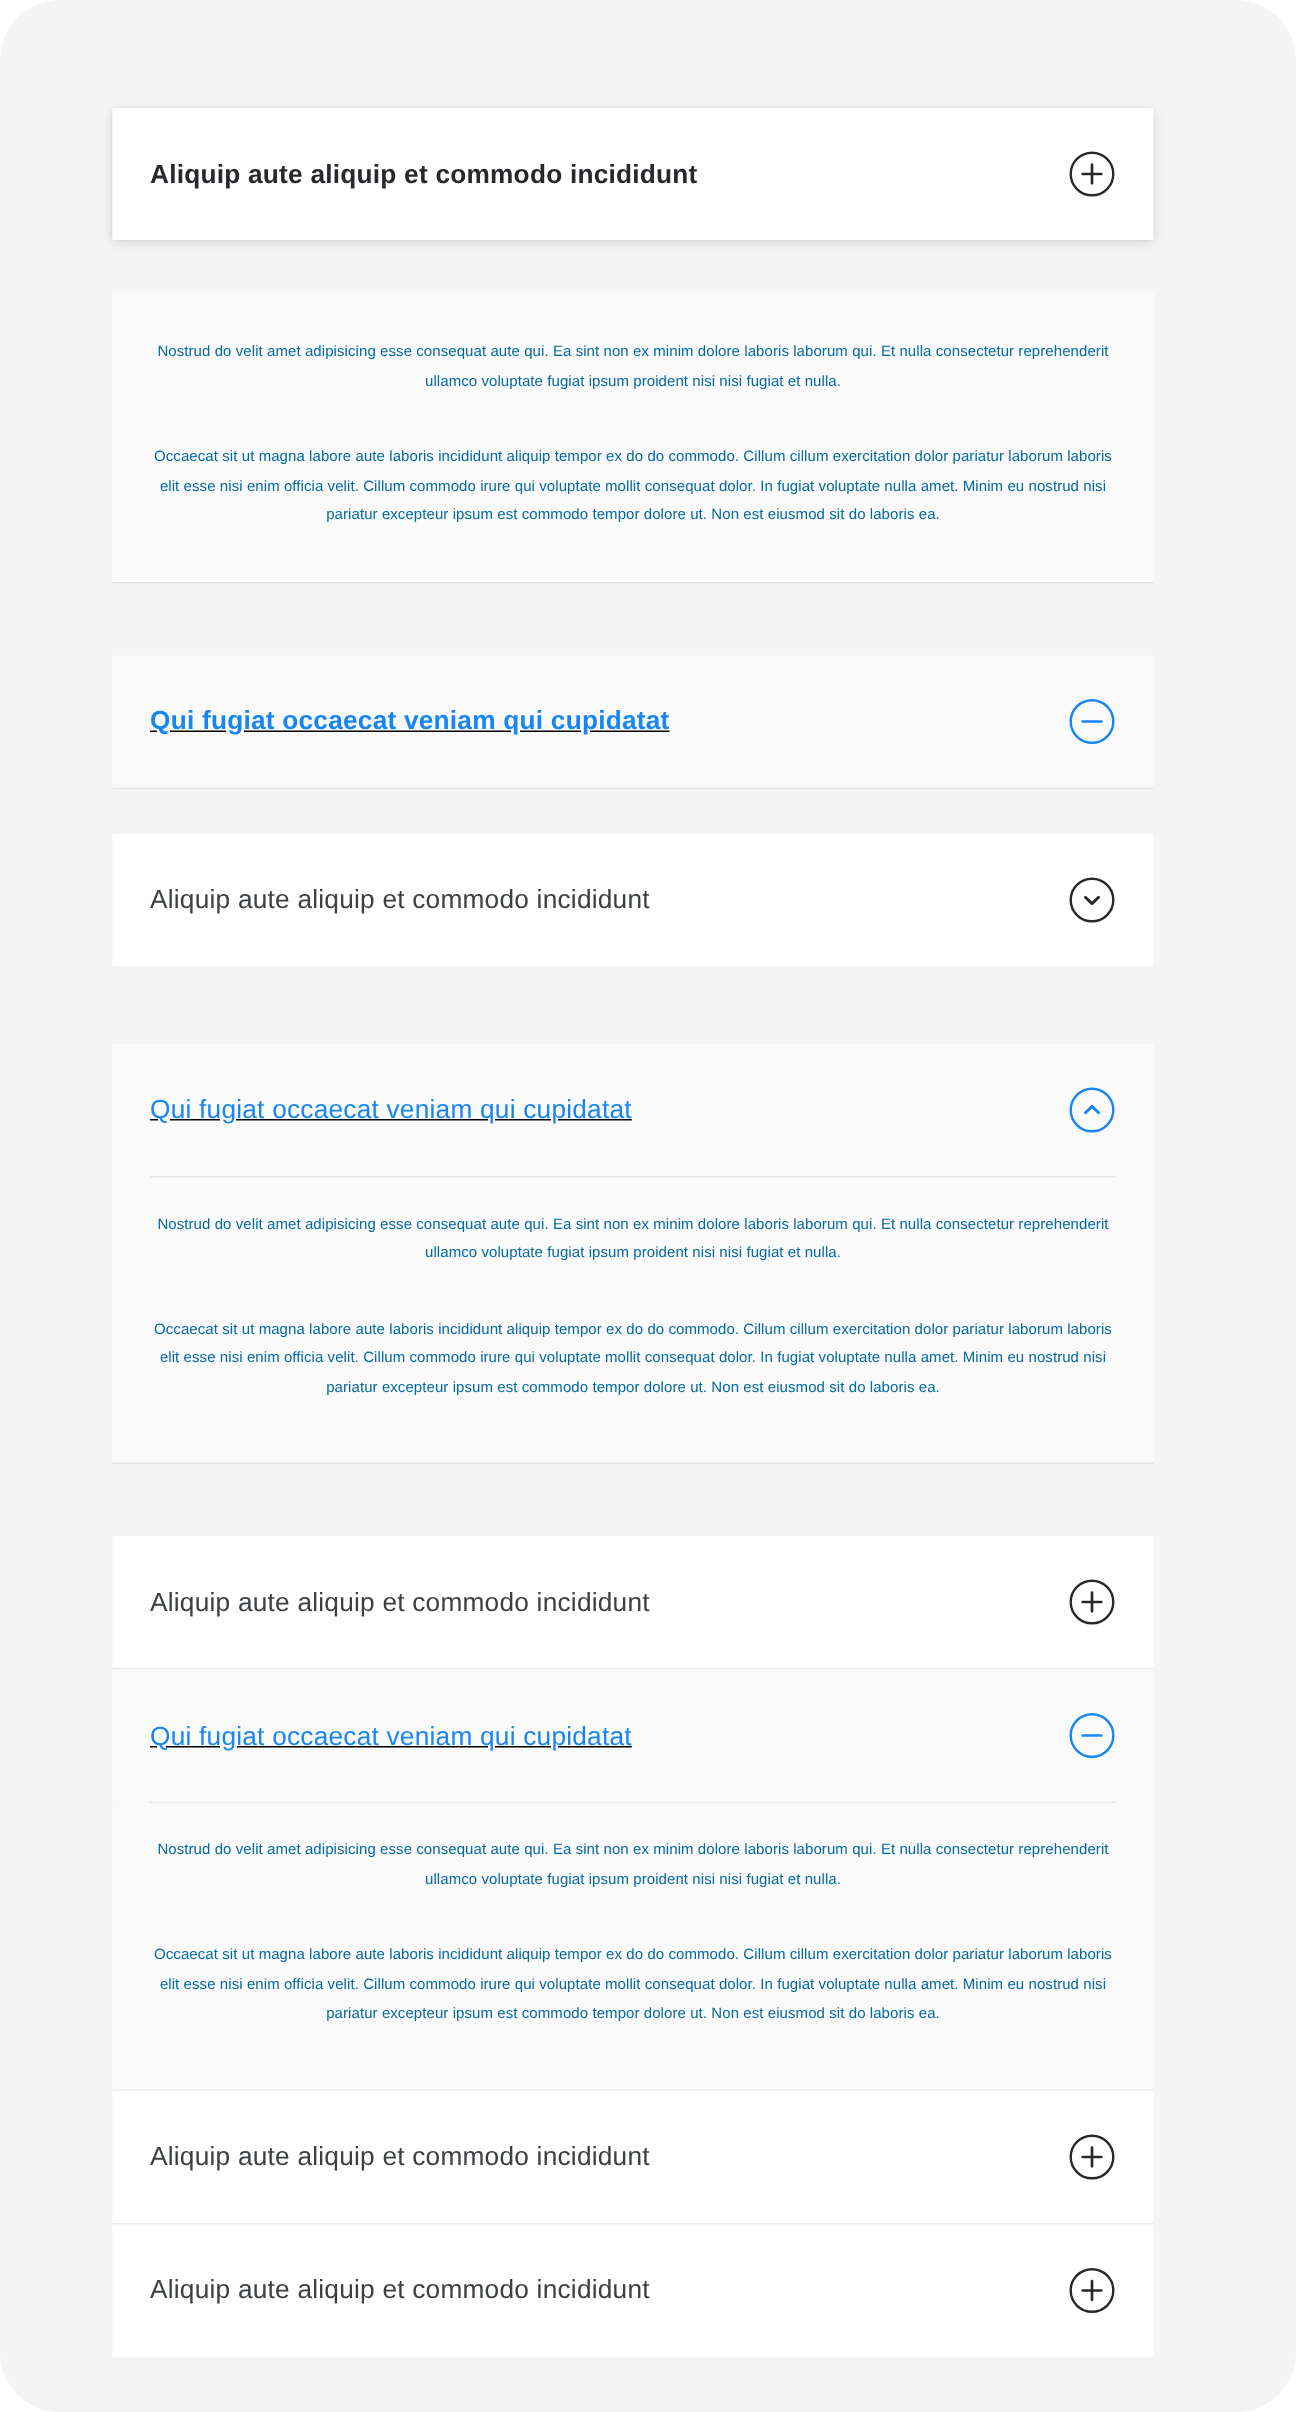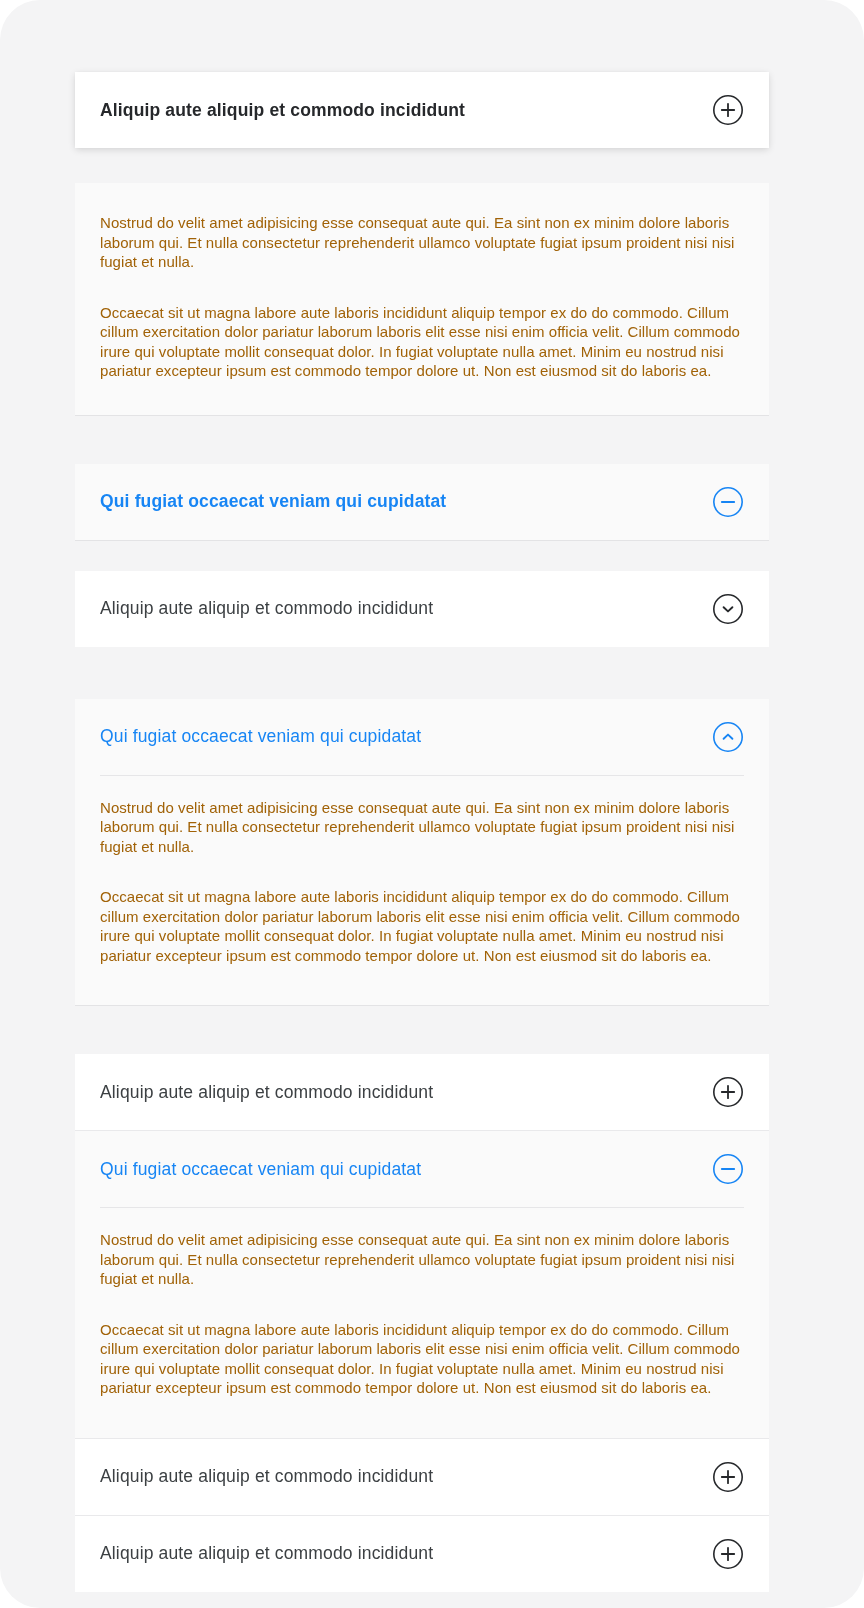--- a/index.html
+++ b/index.html
@@ -35,24 +35,24 @@
     background: transparent;
   }
 
   .acc-row {
     position: relative;
     display: flex;
     align-items: center;
     justify-content: space-between;
     background: #ffffff;
     padding: 0 25px 0 25px;
-    height: 76px;
-  }
-
-  .acc-row.tint { background: #fafafa; }
+    height: 88px;
+  }
+
+  .acc-row.tint { background: #fafafa; text-decoration: underline; }
 
   .acc-row .title {
     font-size: 17.5px;
     letter-spacing: 0.15px;
     color: #3c4043;
     font-weight: 400;
     white-space: nowrap;
   }
 
   .acc-row .title.bold { font-weight: 700; color: #26282b; }
@@ -69,24 +69,25 @@
   .panel {
     background: #fafafa;
     padding: 0 25px;
   }
   .panel.plain { background: #fafafa; }
 
   .panel-inner { padding: 30px 0 34px 0; }
   .panel-inner.tight { padding: 22px 0 40px 0; }
 
   .panel p {
-    font-size: 15px;
+    font-size: 10px;
     line-height: 19.5px;
-    color: #a16207;
+    color: #0369a1;
     letter-spacing: 0.05px;
+    text-align: center;
   }
   .panel p + p { margin-top: 31px; }
 
   
   .divider-inset {
     height: 1px;
     background: #e6e6e8;
     margin: 0 25px;
   }
   .divider-full {

